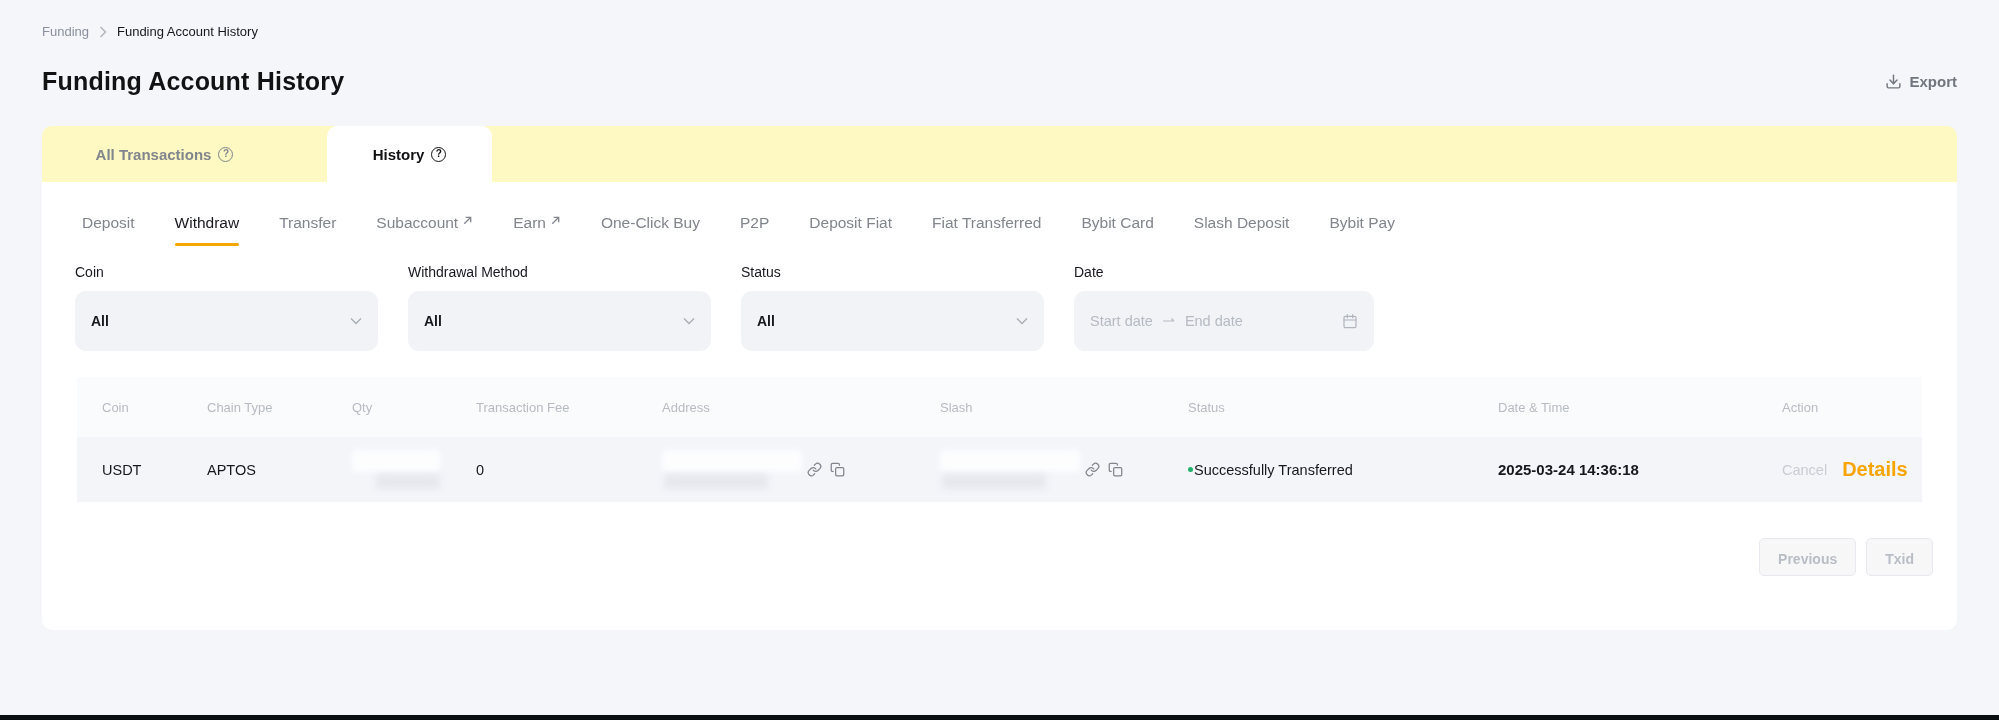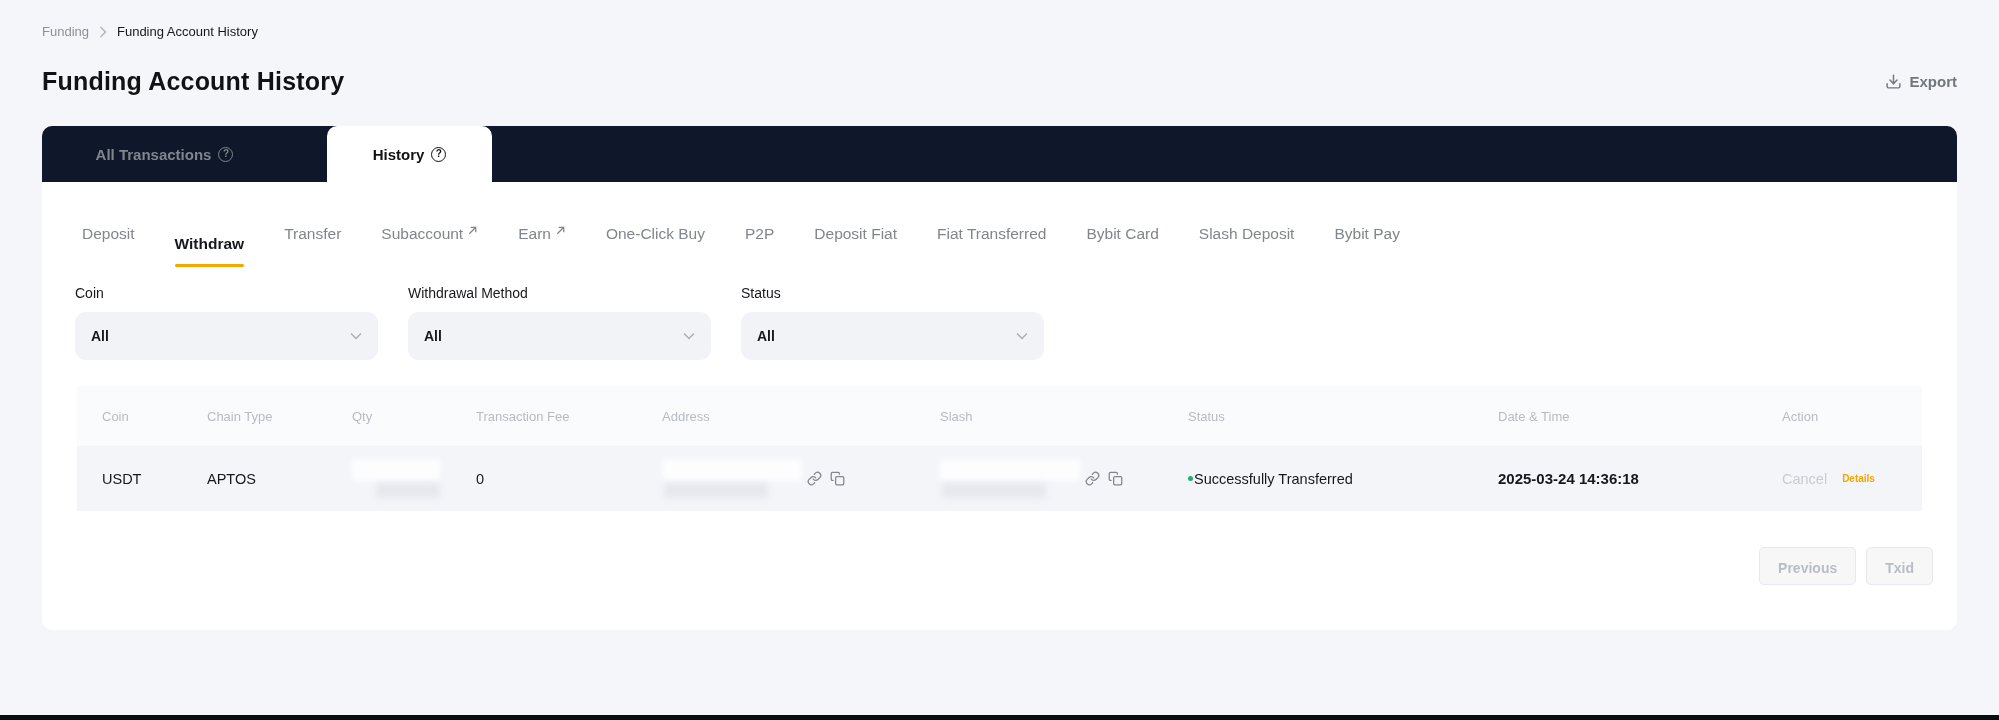--- a/index.html
+++ b/index.html
@@ -20,42 +20,42 @@
   .crumb-current { color:#17181e; font-weight:500; }
 
   
   .title-row { margin-top:28px; display:flex; align-items:center; justify-content:space-between; }
   .page-title { font-size:25px; font-weight:700; color:#121214; letter-spacing:.2px; }
   .export-btn { display:flex; align-items:flex-start; gap:7px; background:none; border:none; cursor:pointer;
                 color:#71757e; font-size:15px; font-weight:600; font-family:inherit; }
   .export-btn svg { stroke:#71757e; }
 
   
-  .tabstrip { margin-top:30px; height:56px; display:flex; background:#0f172a; border-radius:10px 10px 0 0; }
+  .tabstrip { margin-top:30px; height:56px; display:flex; background:#fef9c3; border-radius:10px 10px 0 0; }
   .tab { display:flex; align-items:center; justify-content:center; gap:7px; font-size:15px; cursor:pointer; }
   .tab-inactive { width:245px; color:#81858c; font-weight:600; }
   .tab-active { width:165px; background:#ffffff; border-radius:10px 10px 0 0; color:#121214; font-weight:700;margin-left:40px; }
   .qmark { width:15px; height:15px; border:1.3px solid currentColor; border-radius:50%;
            font-size:10px; font-weight:600; display:inline-flex; align-items:center; justify-content:center; line-height:1; }
 
   
   .panel { background:#ffffff; border-radius:0 0 10px 10px; height:448px; position:relative; }
 
   
   .subtabs { display:flex; gap:40px; padding:32px 30px 0 40px; font-size:15.5px; color:#81858c; }
   .subtab { display:flex; align-items:center; gap:4px; cursor:pointer; padding-bottom:14px; position:relative; white-space:nowrap; }
-  .subtab.active { color:#17181e; font-weight:700;margin-top:21px; }
+  .subtab.active { color:#17181e; font-weight:400; }
   .subtab.active::after { content:""; position:absolute; left:0; right:0; bottom:0; height:3px; background:#f7a600; border-radius:2px; }
   .ext-arrow { display:inline-flex; margin-top:-6px; }
   .ext-arrow svg { stroke:#81858c; }
 
   
   .filters { display:flex; gap:30px; padding:18px 0 0 33px; }
   .filter-label { font-size:14px; color:#17181e; }
-  .filter-box { margin-top:11px; width:303px; height:48px; background:#f1f3f7; border-radius:11px;
+  .filter-box { margin-top:11px; width:303px; height:60px; background:#f1f3f7; border-radius:11px;
                 display:flex; align-items:center; padding:0 16px; cursor:pointer; }
   .filter-value { font-size:14px; font-weight:700; color:#17181e; flex:1; }
   .chev { display:flex; }
   .chev svg { stroke:#a9adb6; }
   .datebox { width:300px; color:#b6bac3; font-size:14.5px; gap:9px; }
   .date-ph { color:#b6bac3; }
   .date-arrow { display:flex; }
   .date-arrow svg { stroke:#b6bac3; }
   .date-spacer { flex:1; }
   .cal-icon svg { stroke:#b0b4bd; }
@@ -82,21 +82,21 @@
   .redact.wide .blur-light { width:140px; }
   .redact.wide .blur-dark { width:104px; align-self:flex-start; margin-left:2px; }
   .row-icons { display:flex; gap:8px; margin-left:4px; }
   .row-icons svg { stroke:#81858c; cursor:pointer; }
 
   
   .status-dot { width:5px; height:5px; border-radius:50%; background:#20b26c; flex:none; }
 
   
   .action-cancel { color:#c9ccd3; font-size:14.5px; margin-right:14px; cursor:default; }
-  .action-details { color:#f7a600; font-size:10px; font-weight:600; cursor:pointer; }
+  .action-details { color:#f7a600; font-size:20px; font-weight:600; cursor:pointer; }
 
   
   .pagination { display:flex; justify-content:flex-end; gap:10px; margin:36px 24px 0 0; }
   .pg-btn { background:#f7f7f8; border:1px solid #e7e9ee; border-radius:5px; color:#b9bdc5;
             font-size:14px; font-weight:600; font-family:inherit; padding:12px 18px; height:38px; cursor:default; }
 
   .bottom-bar { position:absolute; left:0; bottom:0; width:100%; height:5px; background:#0b0e11; }
 </style>
 </head>
 <body>
@@ -216,20 +216,41 @@
         <div class="filter-label">Status</div>
         <div class="filter-box">
           <span class="filter-value">All</span>
           <span class="chev">
               <svg width="12" height="8" viewBox="0 0 12 8" fill="none" stroke-width="1.4">
                 <path d="M1 1.5l5 5 5-5"></path>
               </svg>
             </span>
         </div>
       </div>
+      <div>
+        <div class="filter-label">Date</div>
+        <div class="filter-box datebox">
+          <span class="date-ph">Start date</span>
+          <span class="date-arrow">
+              <svg width="14" height="8" viewBox="0 0 14 8" fill="none" stroke-width="1.2">
+                <path d="M1 4h11M9.5 1.5L12 4"></path>
+              </svg>
+            </span>
+          <span class="date-ph">End date</span>
+          <span class="date-spacer"></span>
+          <span class="cal-icon" style="display:flex;">
+            <svg width="16" height="16" viewBox="0 0 24 24" fill="none" stroke-width="1.8" stroke-linecap="round">
+                <rect x="3" y="5" width="18" height="17" rx="2"></rect>
+                <line x1="8" y1="2.5" x2="8" y2="7"></line>
+                <line x1="16" y1="2.5" x2="16" y2="7"></line>
+                <line x1="3" y1="10.5" x2="21" y2="10.5"></line>
+              </svg>
+          </span>
+        </div>
+      </div>
     </div>
 
     <div class="table">
       <div class="t-header">
         <span>Coin</span>
         <span>Chain Type</span>
         <span>Qty</span>
         <span>Transaction Fee</span>
         <span>Address</span>
         <span>Slash</span>

